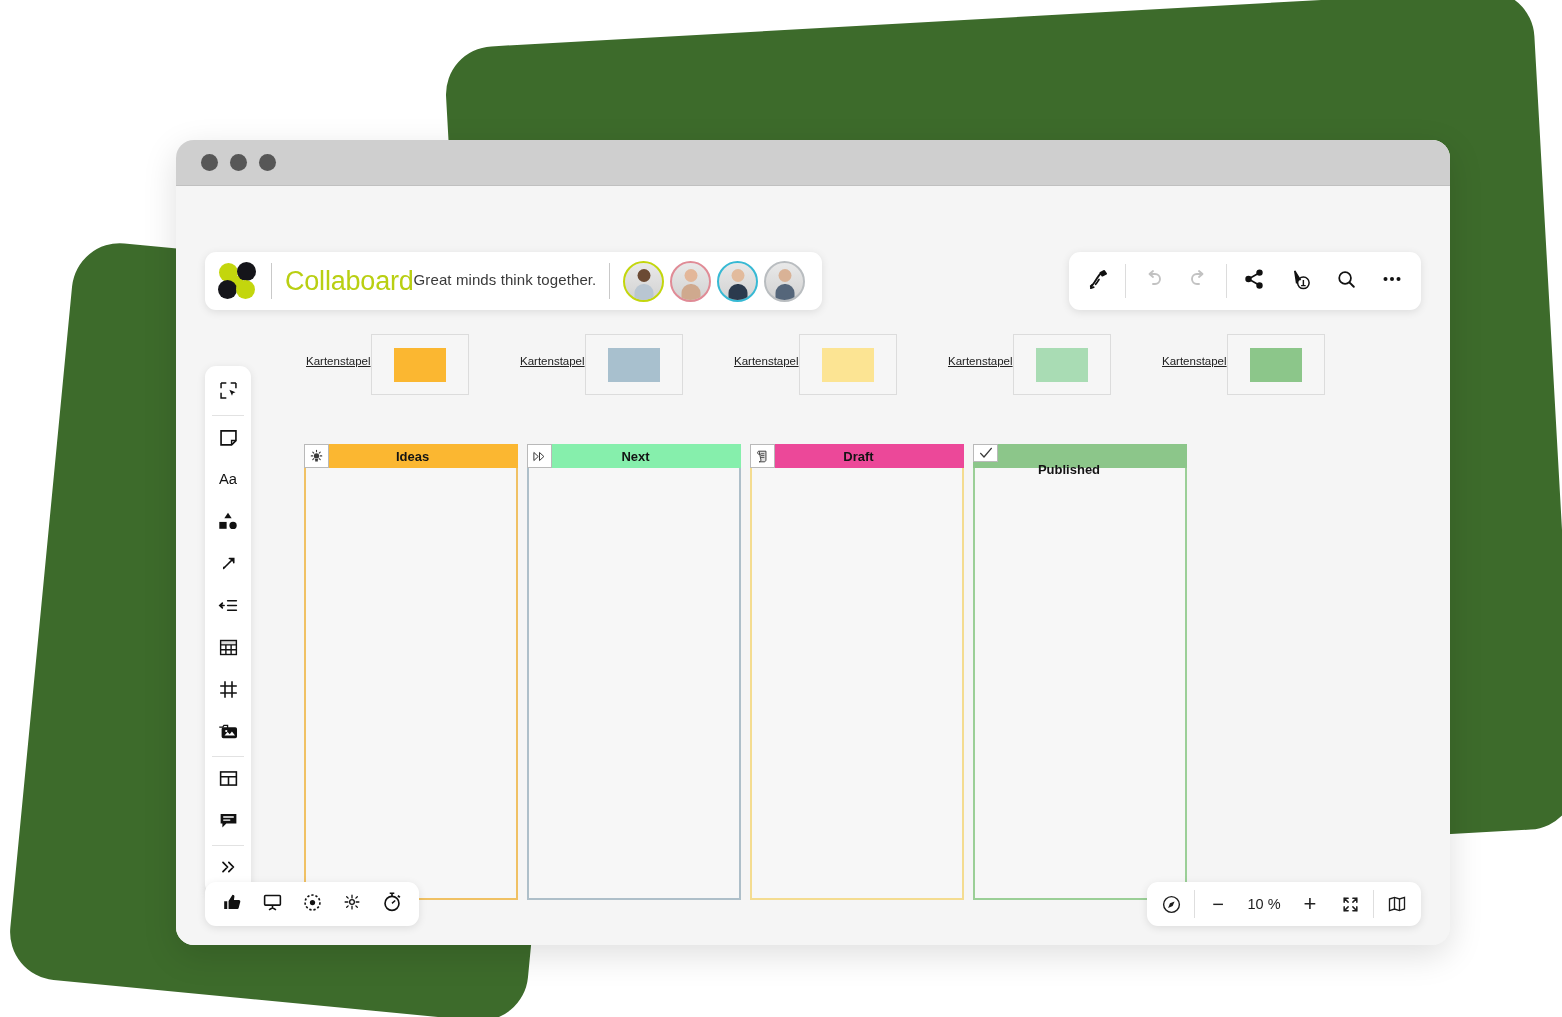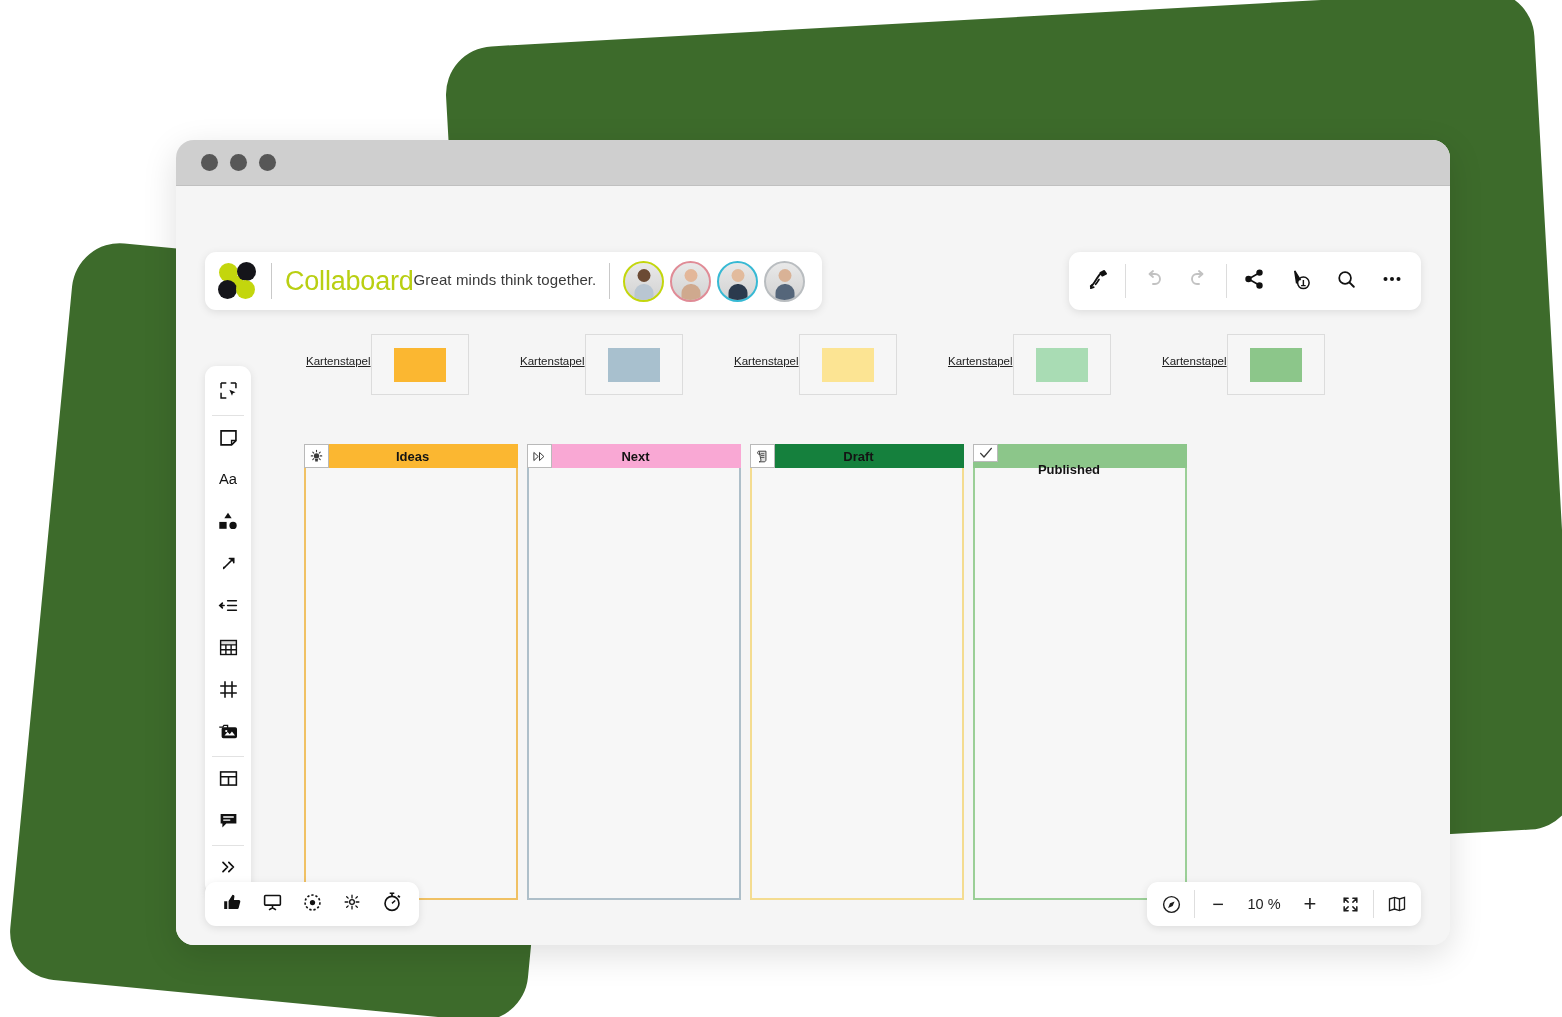--- a/index.html
+++ b/index.html
@@ -534,33 +534,33 @@
                 <circle cx="12" cy="11" r="4.2" fill="#3a3a3a" stroke="none"></circle>
                 <path d="M10.2 17h3.6M10.6 19h2.8"></path>
                 <path d="M12 2v2.4M12 17.6v0M3.6 11h2.4M18 11h2.4M6 5l1.7 1.7M16.3 15.3L18 17M18 5l-1.7 1.7M7.7 15.3L6 17"></path>
               </svg>
             </div>
             <div class="kcol-title">Ideas</div>
           </div>
           <div class="kcol-body" style="border-color: rgb(240, 193, 100); background: rgb(247, 247, 247);"></div>
         </div>
         <div class="kcol">
-          <div class="kcol-head" style="background: #f9a8d4;">
+          <div class="kcol-head" style="background: #86efac;">
             <div class="kcol-icon">
               <svg width="15" height="15" viewBox="0 0 24 24" fill="none" stroke="#3a3a3a" stroke-width="1.6">
                 <path d="M3 5.5l7 6.5-7 6.5z"></path>
                 <path d="M12 5.5l7 6.5-7 6.5z"></path>
               </svg>
             </div>
             <div class="kcol-title">Next</div>
           </div>
           <div class="kcol-body" style="border-color: rgb(174, 191, 201); background: rgb(247, 247, 247);"></div>
         </div>
         <div class="kcol">
-          <div class="kcol-head" style="background: #15803d;">
+          <div class="kcol-head" style="background: #ec4899;">
             <div class="kcol-icon">
               <svg width="15" height="15" viewBox="0 0 24 24" stroke="#3a3a3a" stroke-width="1.5" fill="none">
                 <path d="M6.5 3.5h11v14c0 1.7-1.3 3-3 3h-8c1.7 0 3-1.3 3-3z" fill="#3a3a3a" fill-opacity=".16"></path>
                 <path d="M6.5 3.5C5 3.5 4 4.7 4 6s1 2.3 2.5 2.3H9"></path>
                 <path d="M9.5 7.5h5.5M9.5 10.5h5.5M9.5 13.5h5.5" stroke-width="1.3"></path>
               </svg>
             </div>
             <div class="kcol-title">Draft</div>
           </div>
           <div class="kcol-body" style="border-color: rgb(244, 220, 144); background: rgb(247, 247, 247);"></div>

